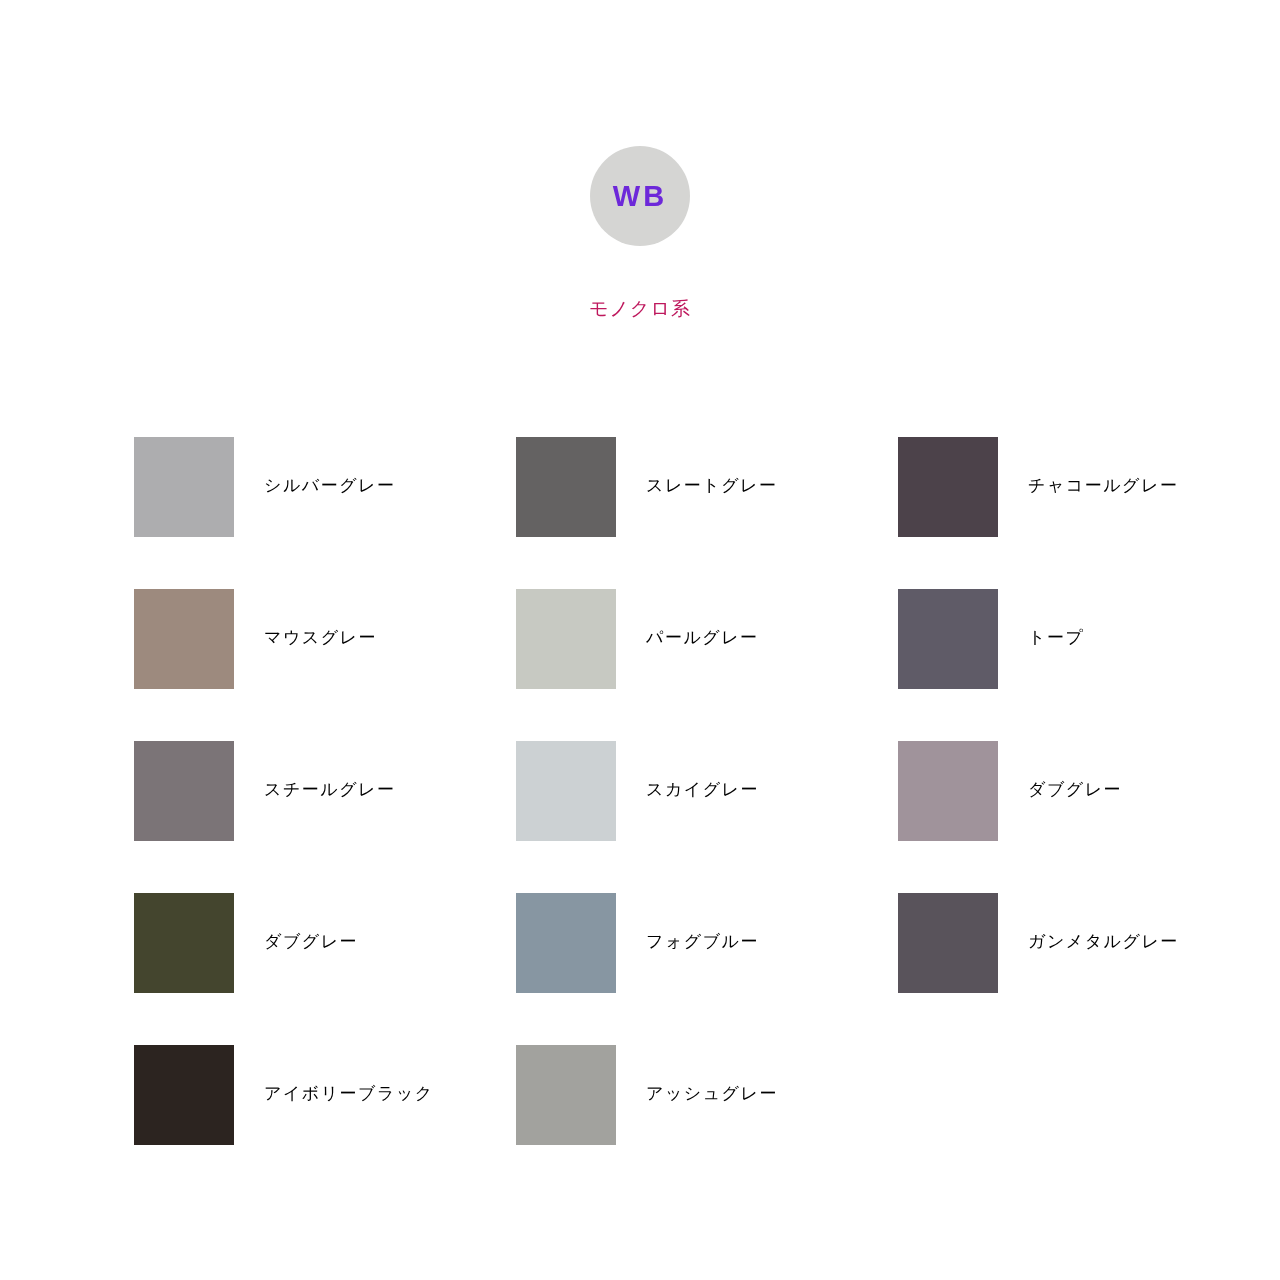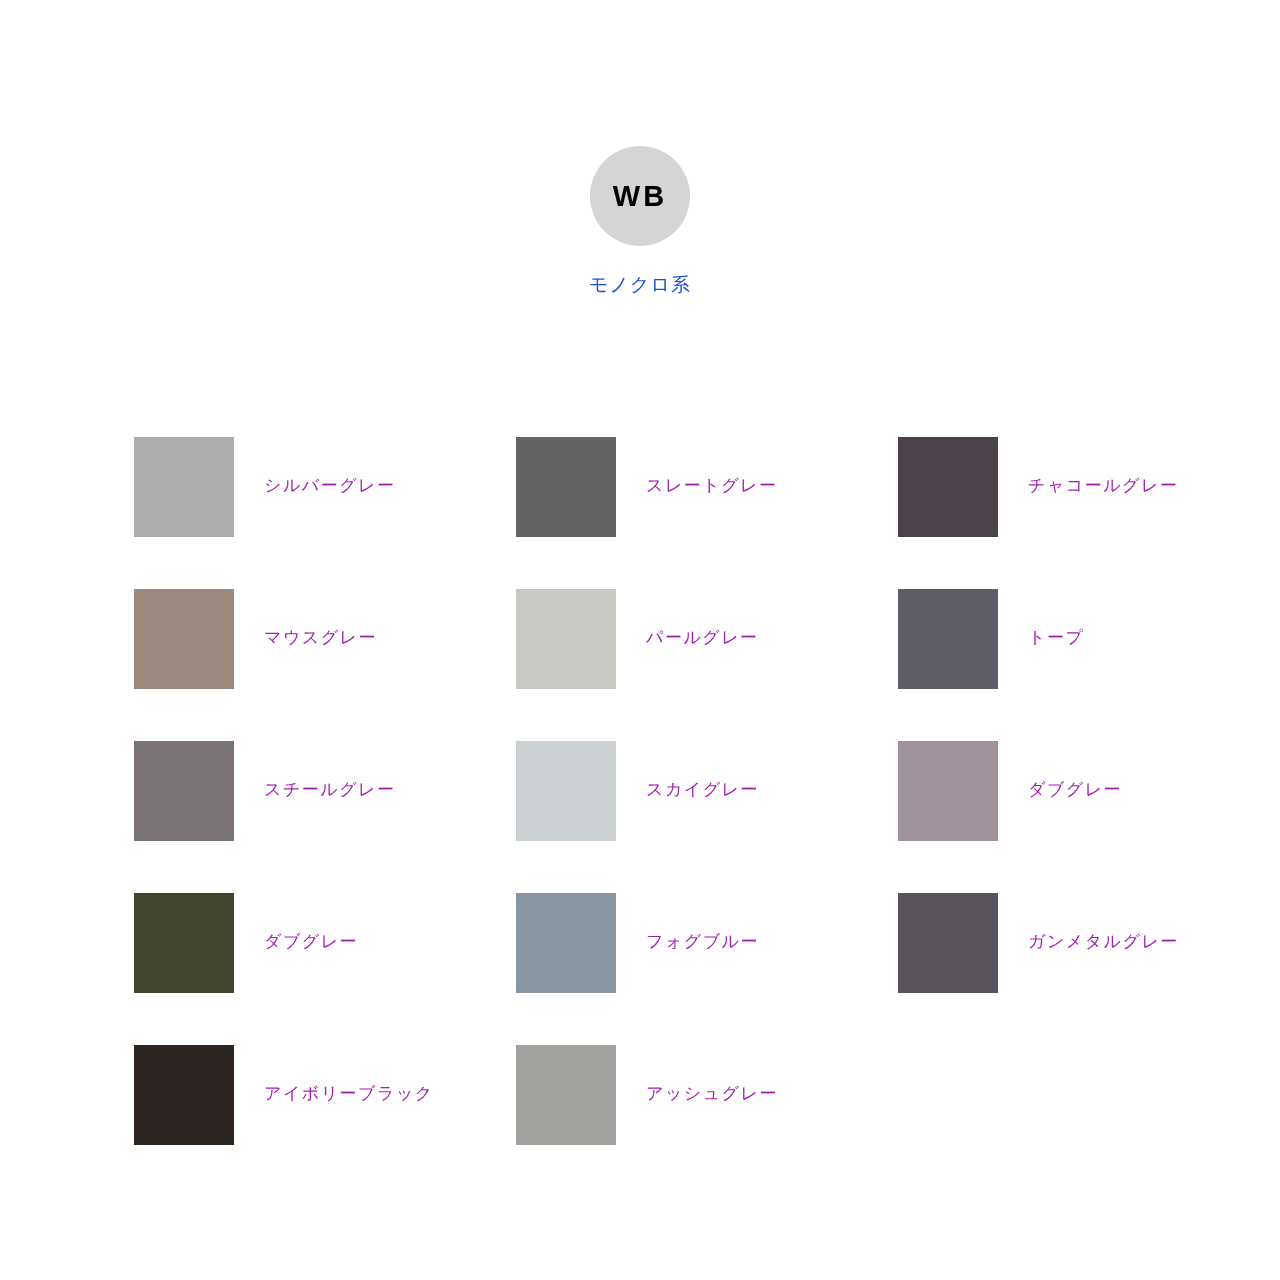--- a/index.html
+++ b/index.html
@@ -46,23 +46,23 @@
   .badge-text {
     color: #ffffff;
     font-size: 29px;
     font-weight: bold;
     letter-spacing: 3px;
     line-height: 1;
     font-family: "Liberation Sans", "DejaVu Sans", sans-serif;
   }
 
   .header-title {
-    margin-top: 26px;
+    margin-top: 50px;
     font-size: 19px;
-    color: #1d4ed8;
+    color: #be185d;
     letter-spacing: 1px;
     font-family: "DejaVu Sans", "Liberation Sans", sans-serif;
   }
 
   
   .palette {
     position: absolute;
     top: 437px;
     left: 134px;
     width: 1046px;
@@ -79,35 +79,35 @@
   .swatch-chip {
     width: 100px;
     height: 100px;
     flex: 0 0 100px;
   }
 
   .swatch-label {
     margin-left: 30px;
     margin-top: 40px;
     font-size: 17px;
-    color: #a21caf;
+    color: #000000;
     letter-spacing: 1.5px;
     white-space: nowrap;
     line-height: 1;
     font-family: "DejaVu Sans", "Liberation Sans", sans-serif;
   }
 </style>
 </head>
 <body style="background: rgb(255, 255, 255);">
 
 <div class="page">
 
   <div class="header">
     <div class="badge" style="background: rgb(213, 213, 211);">
-      <span class="badge-text" style="color: #000000;">WB</span>
+      <span class="badge-text" style="color: #6d28d9;">WB</span>
     </div>
     <div class="header-title">モノクロ系</div>
   </div>
 
   <div class="palette">
       <div class="swatch-item">
         <div class="swatch-chip" style="background: rgb(173, 173, 175);"></div>
         <div class="swatch-label">シルバーグレー</div>
       </div>
       <div class="swatch-item">

